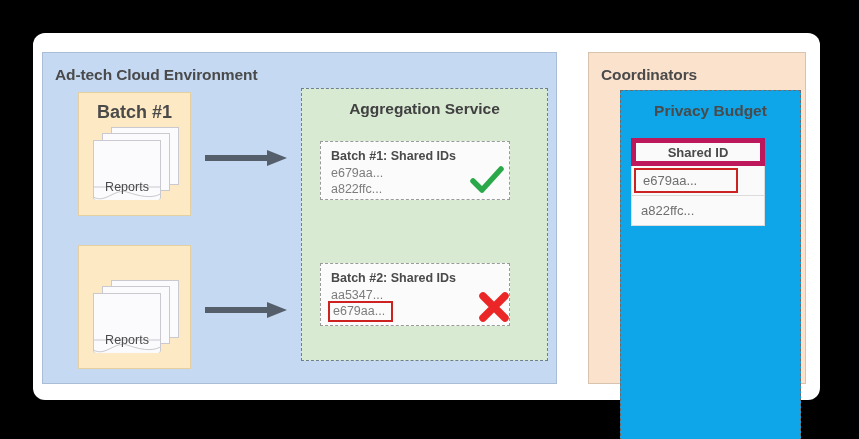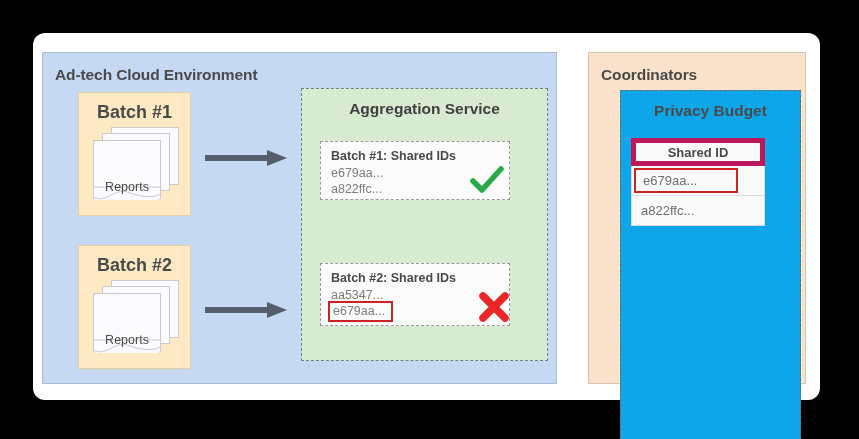--- a/index.html
+++ b/index.html
@@ -307,21 +307,20 @@
       <div class="sheet sheet-2"></div>
       <div class="sheet sheet-1"></div>
       <svg class="sheet-wave" viewBox="0 0 68 14">
         <path d="M0.5,0 L0.5,10 C12,17 22,1 34,5 C46,9 58,12 67.5,7 L67.5,0 Z" fill="#fbfbfd" stroke="#c9c9cf" stroke-width="1"></path>
       </svg>
       <div class="reports-text">Reports</div>
     </div>
   </div>
 
   <div class="batch-box" id="batch-box-2">
-    <div class="batch-label">Batch #2</div>
     <div class="report-stack">
       <div class="sheet sheet-3"></div>
       <div class="sheet sheet-2"></div>
       <div class="sheet sheet-1"></div>
       <svg class="sheet-wave" viewBox="0 0 68 14">
         <path d="M0.5,0 L0.5,10 C12,17 22,1 34,5 C46,9 58,12 67.5,7 L67.5,0 Z" fill="#fbfbfd" stroke="#c9c9cf" stroke-width="1"></path>
       </svg>
       <div class="reports-text">Reports</div>
     </div>
   </div>

